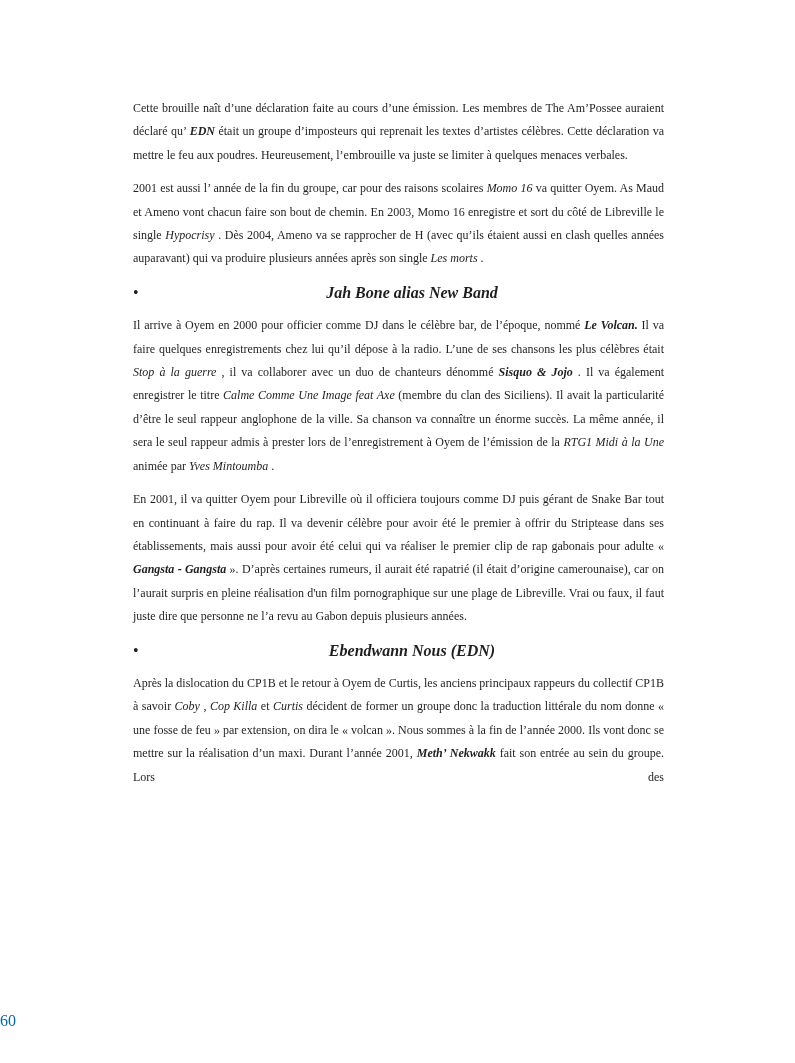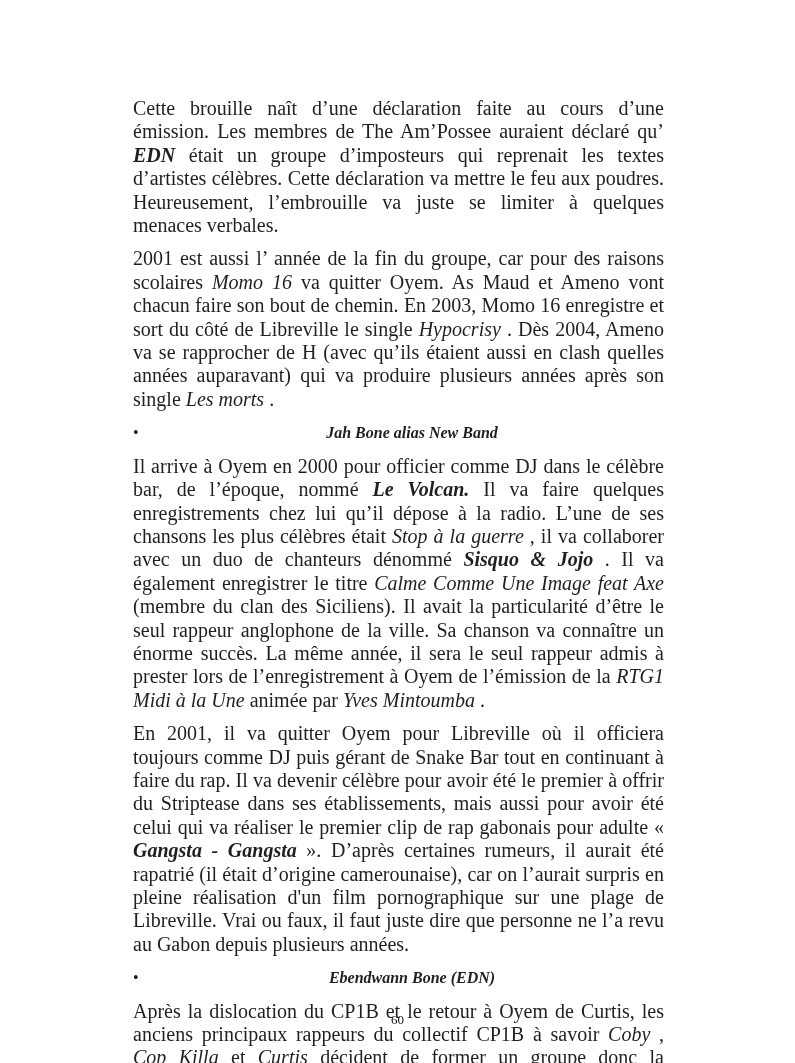--- a/index.html
+++ b/index.html
@@ -17,21 +17,21 @@
     color: #1f1f1f;
   }
   .content {
     position: absolute;
     left: 133px;
     top: 97px;
     width: 531px;
   }
   .para {
     margin: 0 0 10px 0;
-    font-size: 20px;
+    font-size: 12px;
     line-height: 23.4px;
     text-align: justify;
     hyphens: none;
     -webkit-hyphens: none;
   }
   .para.justify-last {
     text-align-last: justify;
   }
   .bullet {
     display: flex;
@@ -47,38 +47,38 @@
     flex: 1;
     text-align: center;
   }
   .b { font-weight: bold; }
   .i { font-style: italic; }
   .page-number {
     position: absolute;
     left: 0;
     top: 1012px;
     width: 100%;
-    text-align: center;
-    font-size: 13px;
-    color: #0f172a;
+    text-align: left;
+    font-size: 16px;
+    color: #0369a1;
   }
 </style>
 </head>
 <body>
 
 <div class="page">
   <div class="content">
       <p class="para"><span>Cette brouille naît d’une déclaration faite au cours d’une émission. Les membres de The Am’Possee auraient déclaré qu’ </span><span class="b i">EDN</span><span> était un groupe d’imposteurs qui reprenait les textes d’artistes célèbres. Cette déclaration va mettre le feu aux poudres. Heureusement, l’embrouille va juste se limiter à quelques menaces verbales.</span></p>
       <p class="para"><span>2001 est aussi l’ année de la fin du groupe, car pour des raisons scolaires </span><span class="i">Momo 16</span><span> va quitter Oyem. As Maud et Ameno vont chacun faire son bout de chemin. En 2003, Momo 16 enregistre et sort du côté de Libreville le single </span><span class="i">Hypocrisy</span><span> . Dès 2004, Ameno va se rapprocher de H (avec qu’ils étaient aussi en clash quelles années auparavant) qui va produire plusieurs années après son single </span><span class="i">Les morts</span><span> .</span></p>
       <div class="bullet">
         <span class="bullet-marker">•</span>
         <span class="bullet-text"><span class="b i">Jah Bone alias New Band</span></span>
       </div>
       <p class="para"><span>Il arrive à Oyem en 2000 pour officier comme DJ dans le célèbre bar, de l’époque, nommé </span><span class="b i">Le Volcan.</span><span> Il va faire quelques enregistrements chez lui qu’il dépose à la radio. L’une de ses chansons les plus célèbres était </span><span class="i">Stop à la guerre</span><span> , il va collaborer avec un duo de chanteurs dénommé </span><span class="b i">Sisquo &amp; Jojo</span><span> . Il va également enregistrer le titre </span><span class="i">Calme Comme Une Image feat Axe</span><span> (membre du clan des Siciliens). Il avait la particularité d’être le seul rappeur anglophone de la ville. Sa chanson va connaître un énorme succès. La même année, il sera le seul rappeur admis à prester lors de l’enregistrement à Oyem de l’émission de la </span><span class="i">RTG1 Midi à la Une</span><span> animée par </span><span class="i">Yves Mintoumba</span><span> .</span></p>
       <p class="para"><span>En 2001, il va quitter Oyem pour Libreville où il officiera toujours comme DJ puis gérant de Snake Bar tout en continuant à faire du rap. Il va devenir célèbre pour avoir été le premier à offrir du Striptease dans ses établissements, mais aussi pour avoir été celui qui va réaliser le premier clip de rap gabonais pour adulte « </span><span class="b i">Gangsta - Gangsta</span><span> ». D’après certaines rumeurs, il aurait été rapatrié (il était d’origine camerounaise), car on l’aurait surpris en pleine réalisation d'un film pornographique sur une plage de Libreville. Vrai ou faux, il faut juste dire que personne ne l’a revu au Gabon depuis plusieurs années.</span></p>
       <div class="bullet">
         <span class="bullet-marker">•</span>
-        <span class="bullet-text"><span class="b i">Ebendwann Bone (EDN)</span></span>
+        <span class="bullet-text"><span class="b i">Ebendwann Nous (EDN)</span></span>
       </div>
       <p class="para justify-last"><span>Après la dislocation du CP1B et le retour à Oyem de Curtis, les anciens principaux rappeurs du collectif CP1B à savoir </span><span class="i">Coby</span><span> , </span><span class="i">Cop Killa</span><span> et </span><span class="i">Curtis</span><span> décident de former un groupe donc la traduction littérale du nom donne « une fosse de feu » par extension, on dira le « volcan ».  Nous sommes à la fin de l’année 2000. Ils vont donc se mettre sur la réalisation d’un maxi. Durant l’année 2001, </span><span class="b i">Meth’ Nekwakk</span><span> fait son entrée au sein du groupe. Lors des</span></p>
     </div>
   <div class="page-number">60</div>
 </div>
 
 </body></html>

